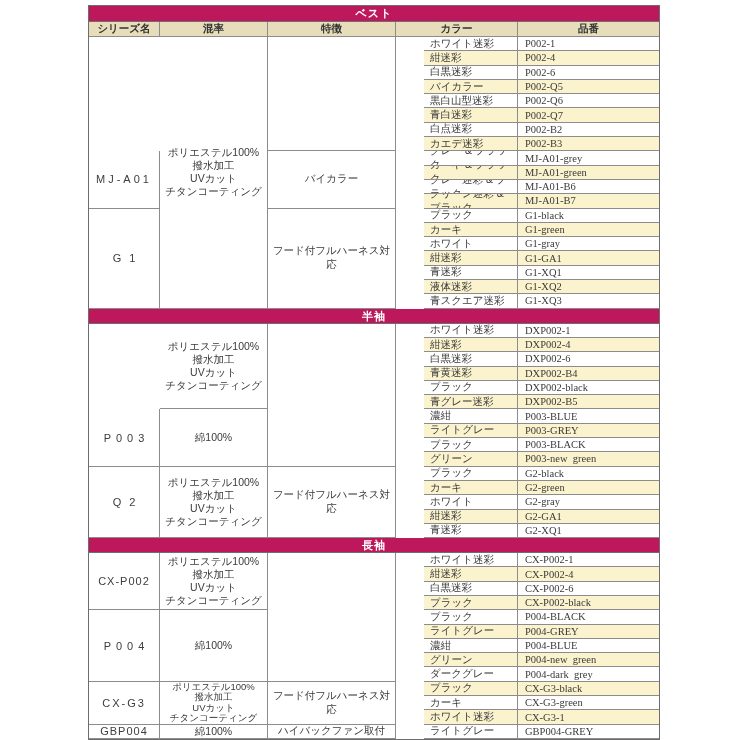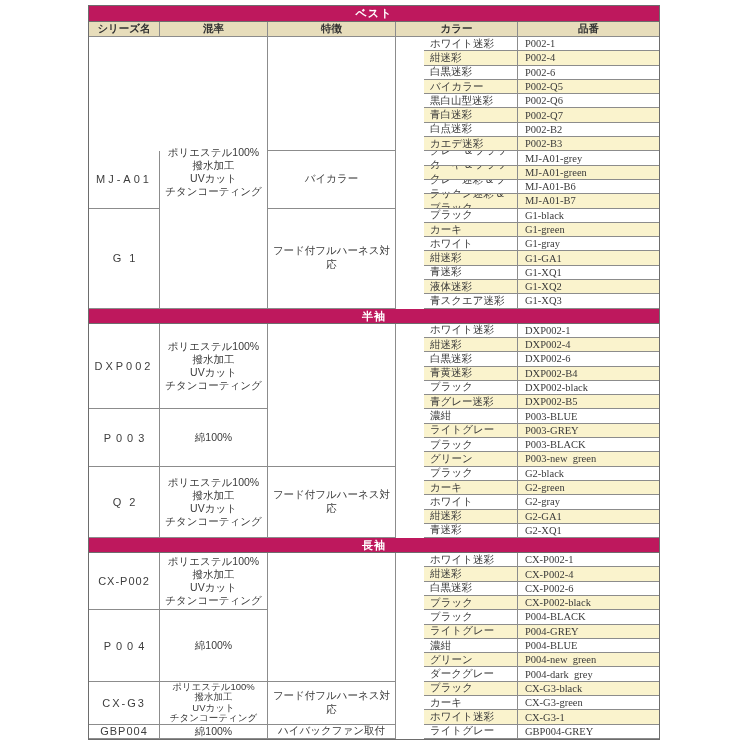--- a/index.html
+++ b/index.html
@@ -117,21 +117,20 @@
       <div class="c code w last" style="grid-row:17;grid-column:5">G1-XQ1</div>
     <div class="c color y" style="grid-row:18;grid-column:4">液体迷彩</div>
       <div class="c code y last" style="grid-row:18;grid-column:5">G1-XQ2</div>
     <div class="c color w" style="grid-row:19;grid-column:4">青スクエア迷彩</div>
       <div class="c code w last" style="grid-row:19;grid-column:5">G1-XQ3</div>
   </div>
 
   <div class="bar mid">半袖</div>
 
   <div class="grid">
-    <div class="c series ls3" style="grid-row:1/span 6;grid-column:1">DXP002</div>
     <div class="c series ls5" style="grid-row:7/span 4;grid-column:1">P003</div>
     <div class="c series ls8" style="grid-row:11/span 5;grid-column:1">Q2</div>
 
     <div class="c mix" style="grid-row:1/span 6;grid-column:2">ポリエステル100%
 撥水加工
 UVカット
 チタンコーティング</div>
     <div class="c mix" style="grid-row:7/span 4;grid-column:2">綿100%</div>
     <div class="c mix" style="grid-row:11/span 5;grid-column:2">ポリエステル100%
 撥水加工

